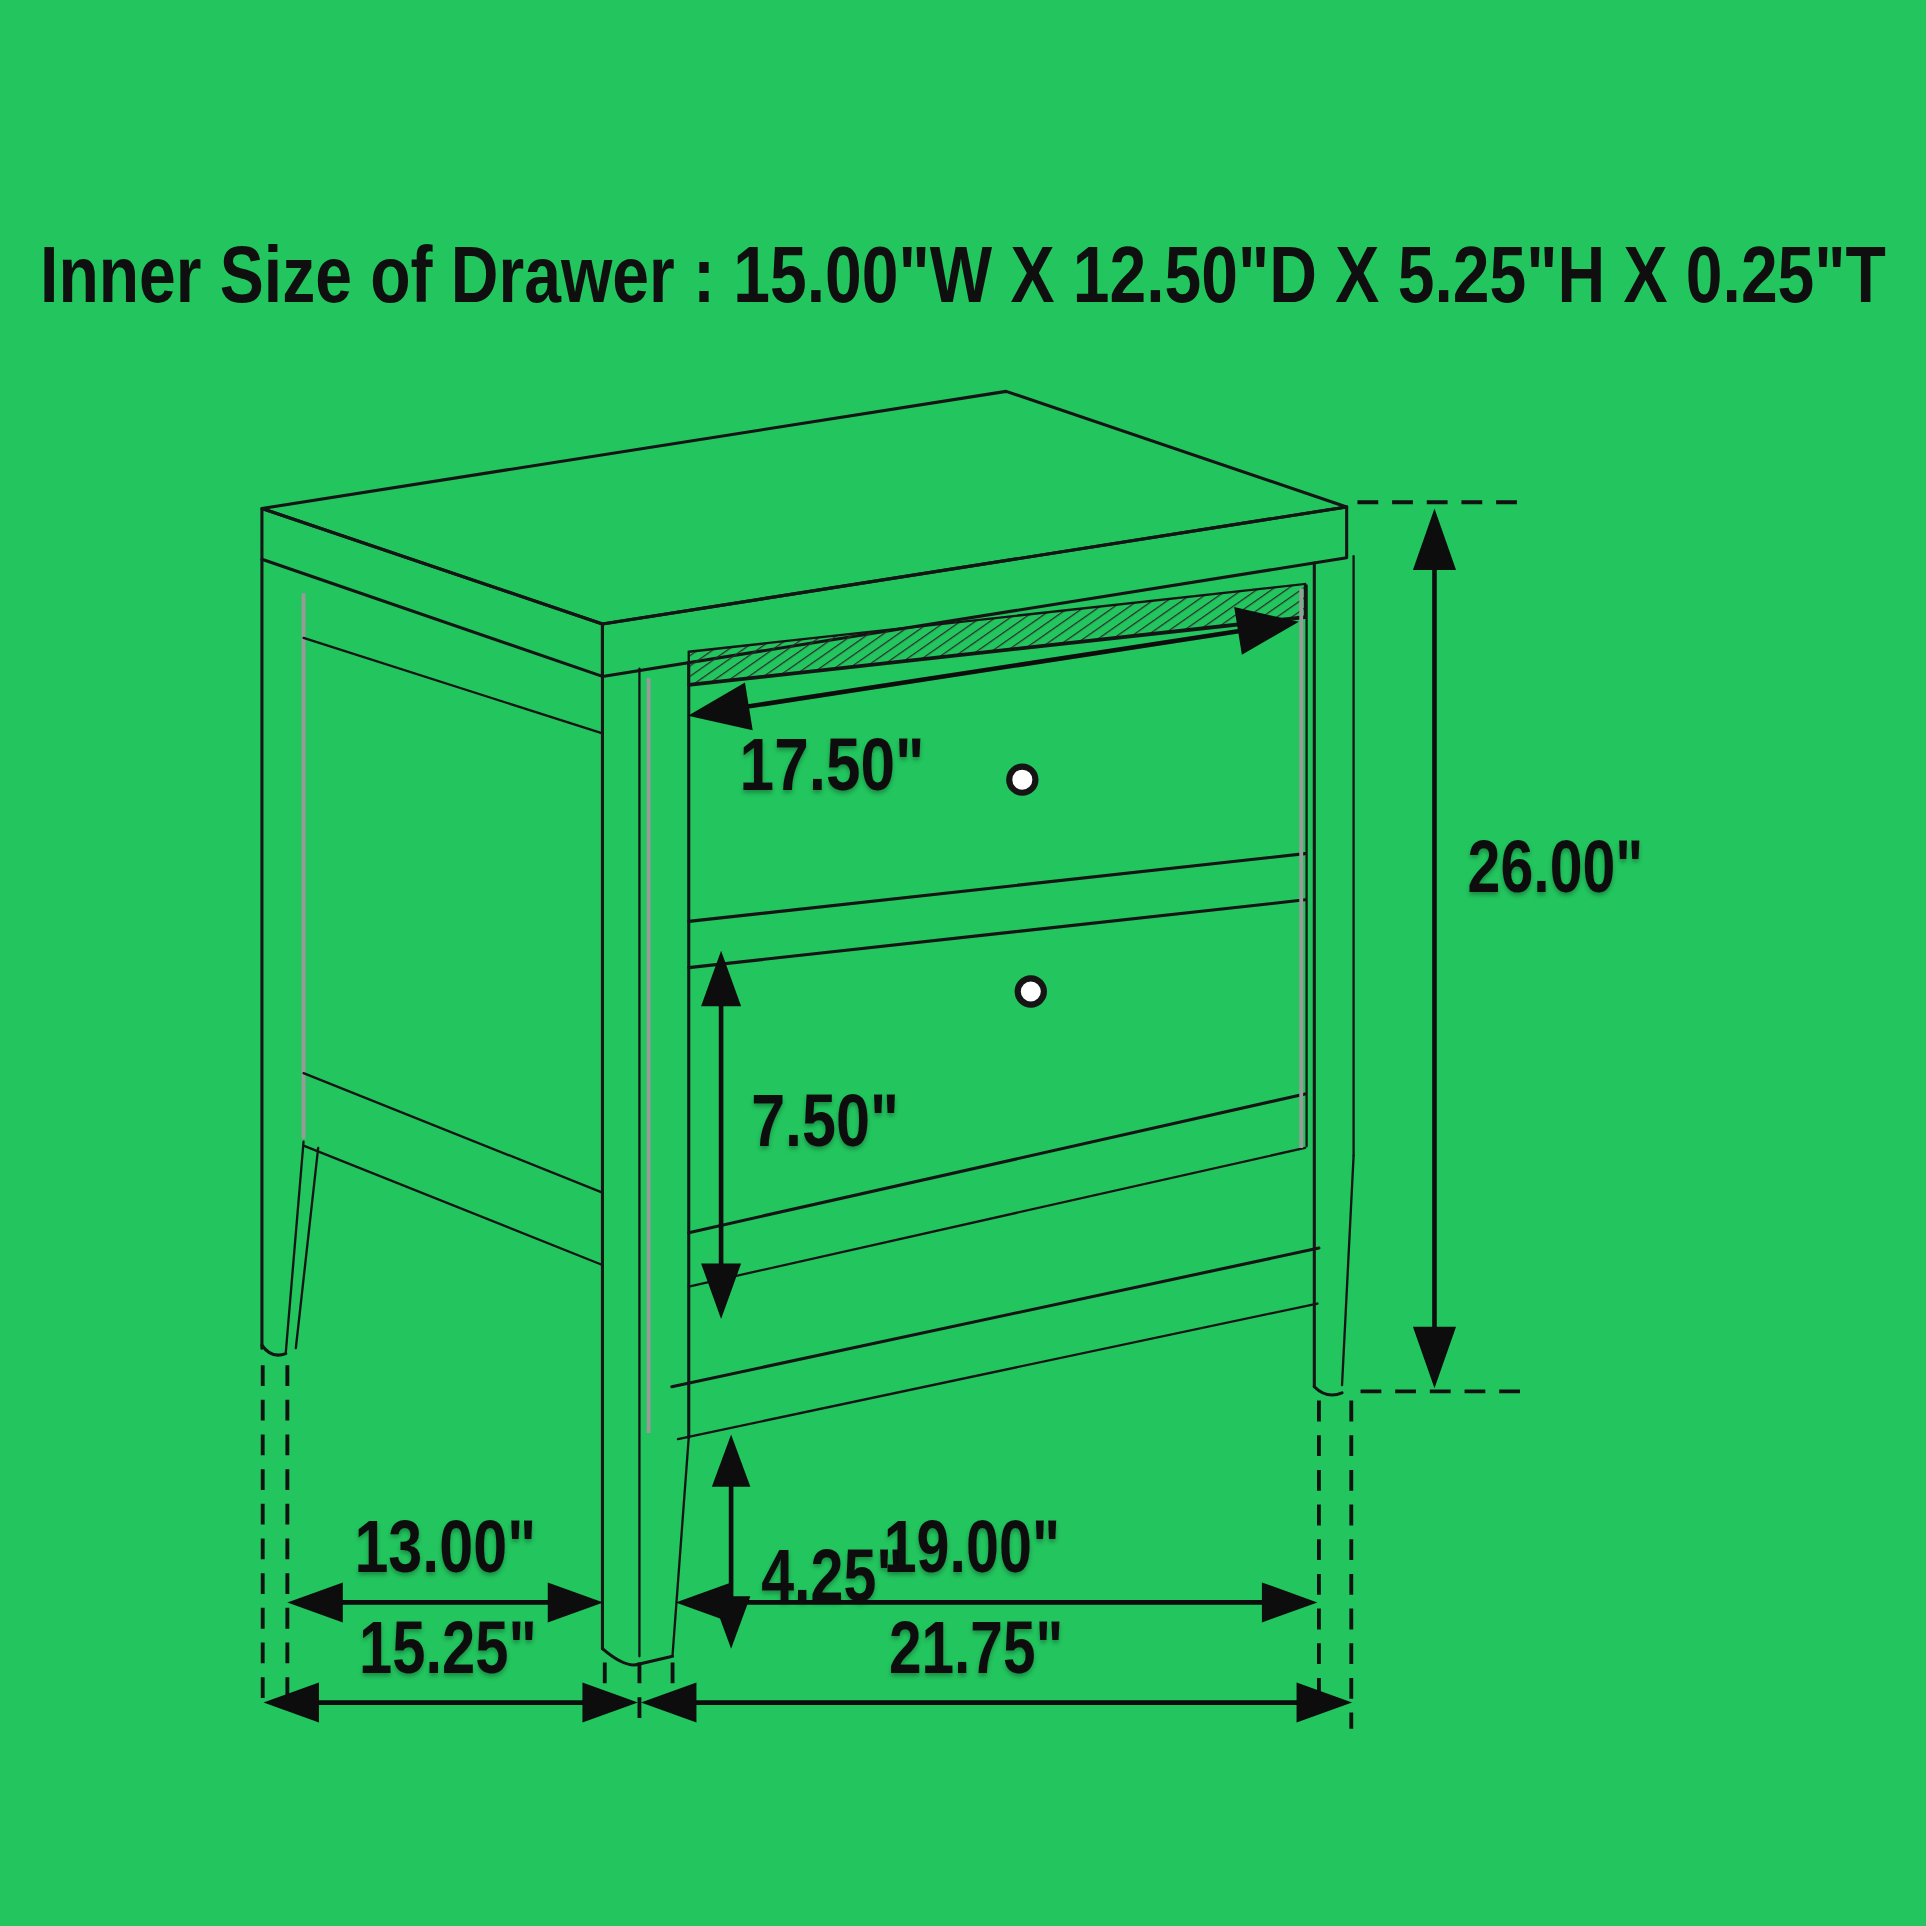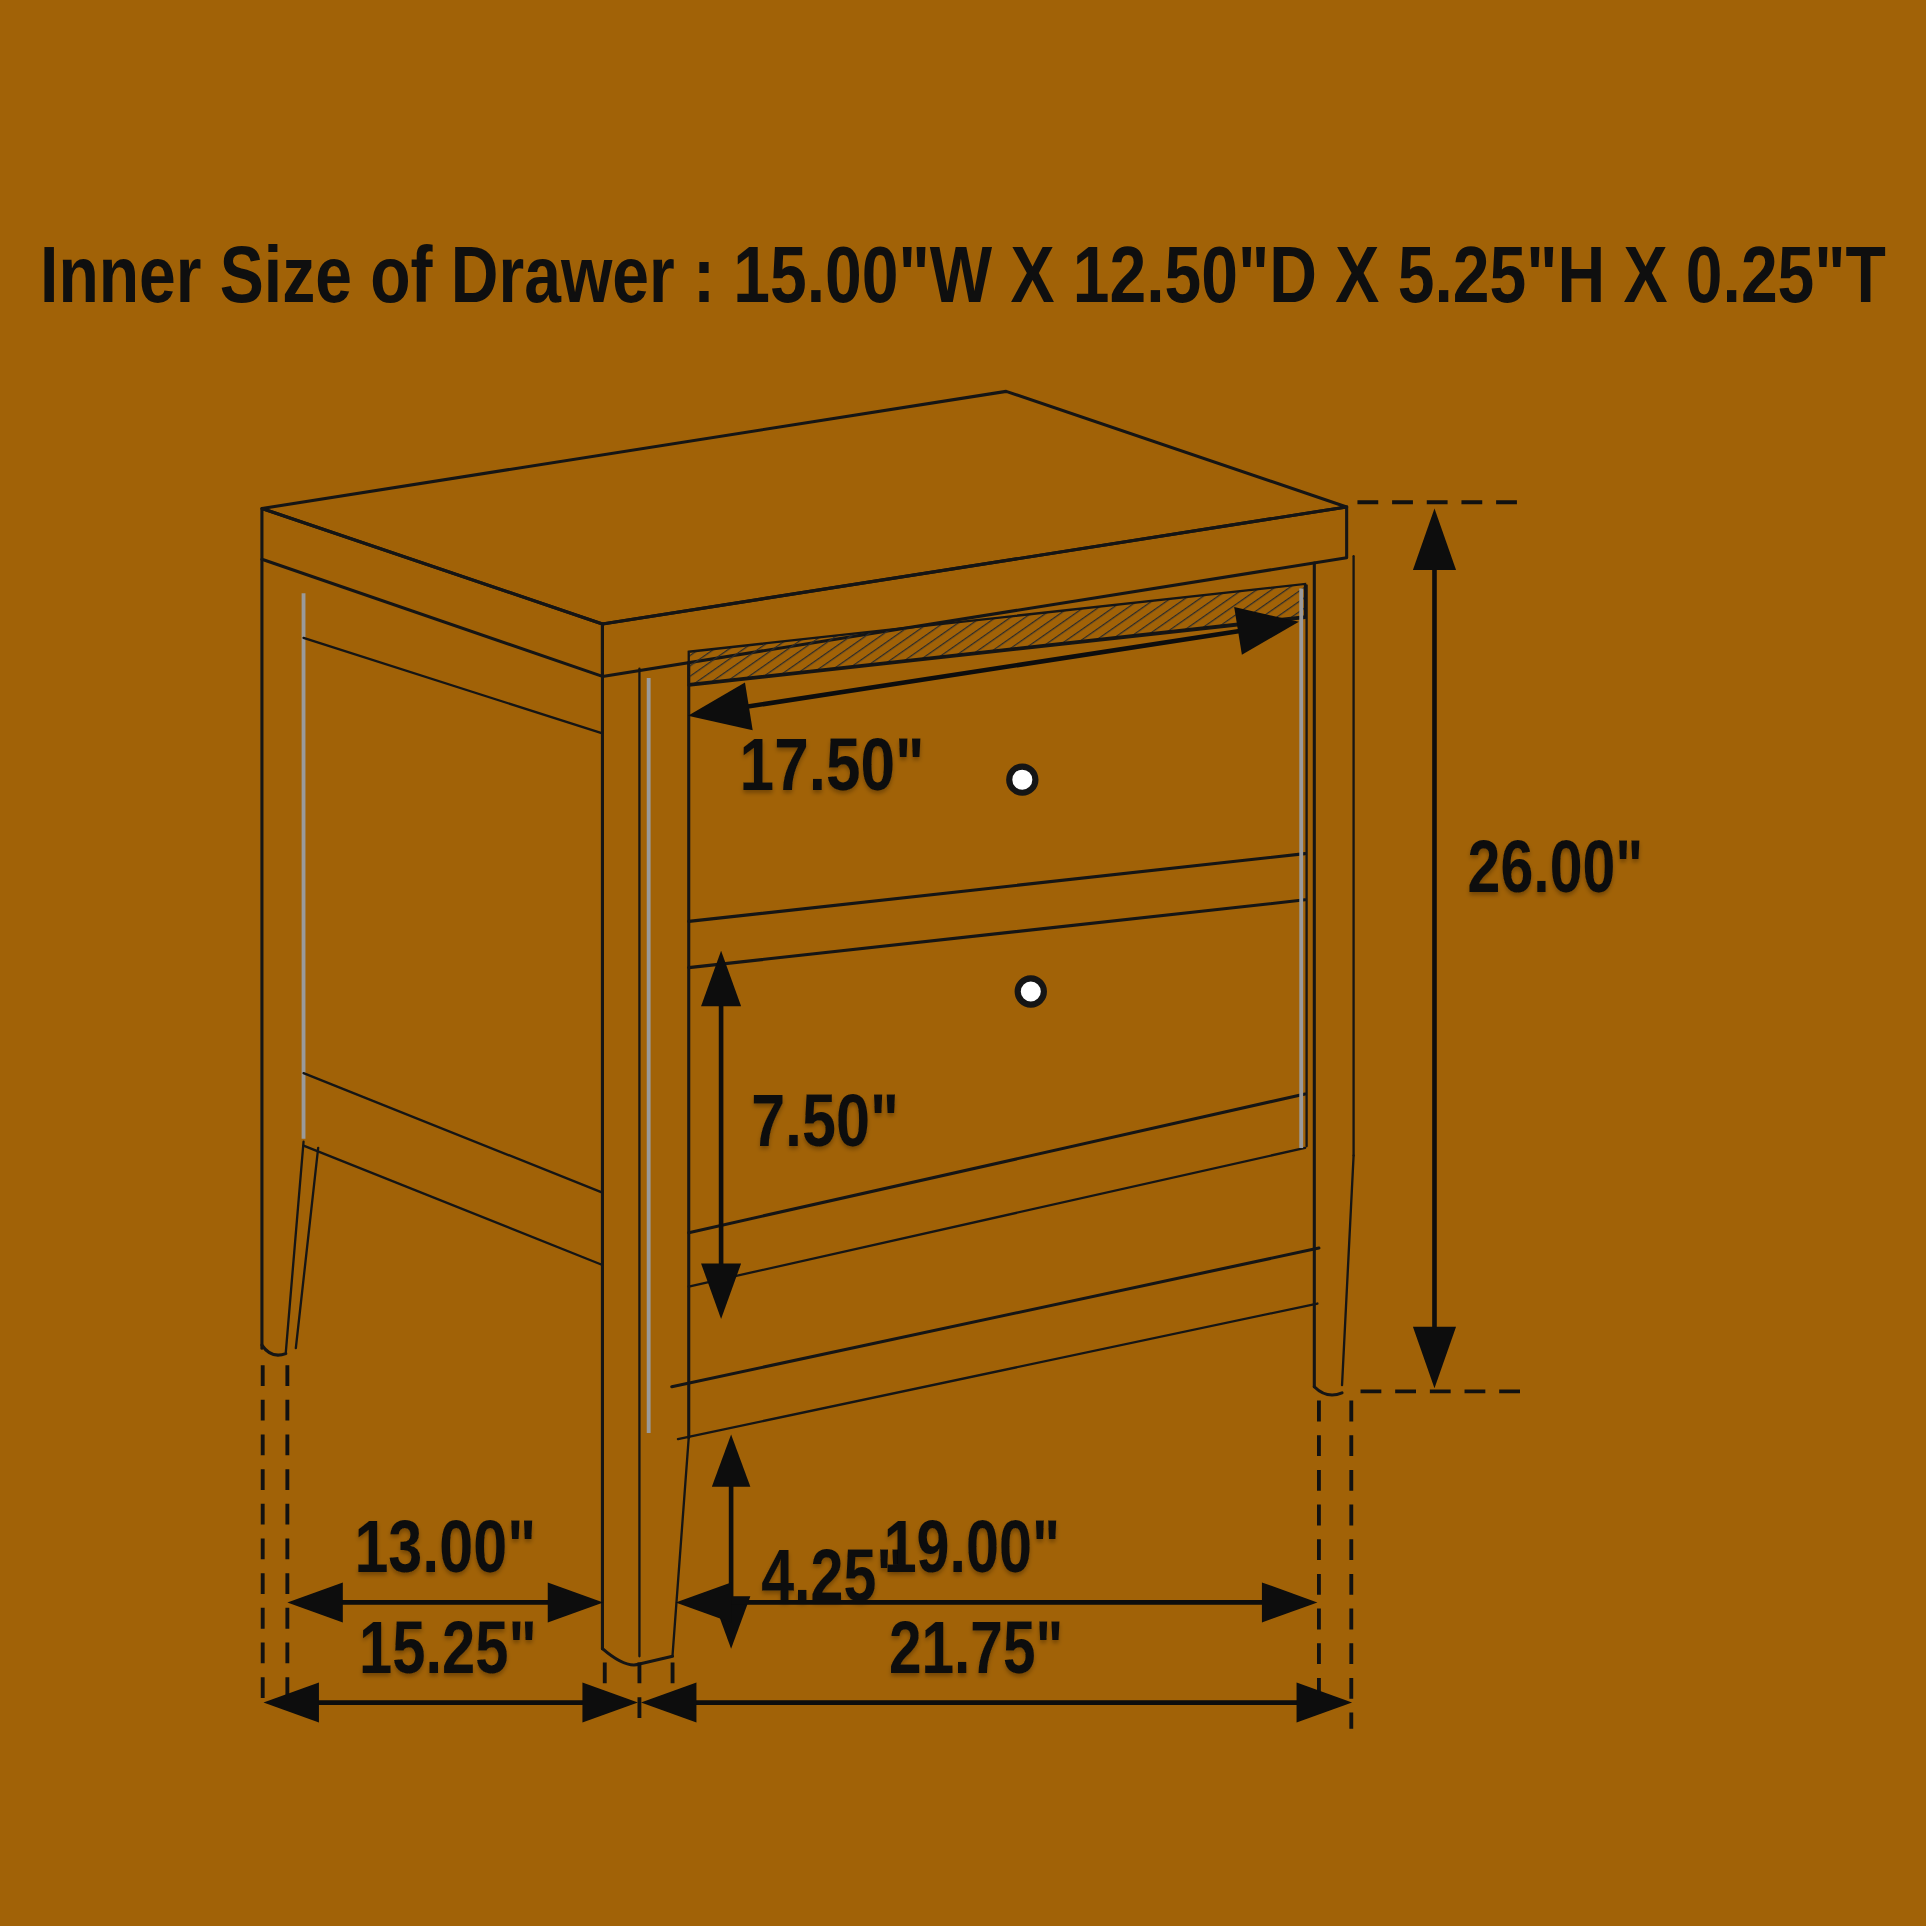--- a/index.html
+++ b/index.html
@@ -1,16 +1,16 @@
 <!DOCTYPE html>
 <html style="font-size:12.3px"><head>
 <meta charset="utf-8">
 <style>
   html,body{margin:0;padding:0;background:#ffffff;}
-  .stage{width:1926px;height:1926px;position:relative;background:#a16207;overflow:hidden;}
+  .stage{width:1926px;height:1926px;position:relative;background:#22c55e;overflow:hidden;}
   svg{display:block;}
   .ink{stroke:#151515;fill:none;stroke-width:4;stroke-linecap:round;stroke-linejoin:round;}
   .thin{stroke-width:3;}
   .grayline{stroke:#9a9a9a;fill:none;stroke-width:5;}
   .dashline{stroke:#111111;fill:none;stroke-width:5;stroke-dasharray:27 18;stroke-linecap:butt;}
   .dimline{stroke:#0d0d0d;fill:none;stroke-width:6;}
   .dimhead{fill:#0d0d0d;stroke:none;}
   .dim-label{font-family:"Liberation Sans","DejaVu Sans",sans-serif;font-weight:bold;font-size:97px;fill:#0f0f0f;filter:url(#soft);}
   .title-label{font-family:"Liberation Sans","DejaVu Sans",sans-serif;font-weight:bold;font-size:104px;fill:#0f0f0f;}
 </style>

